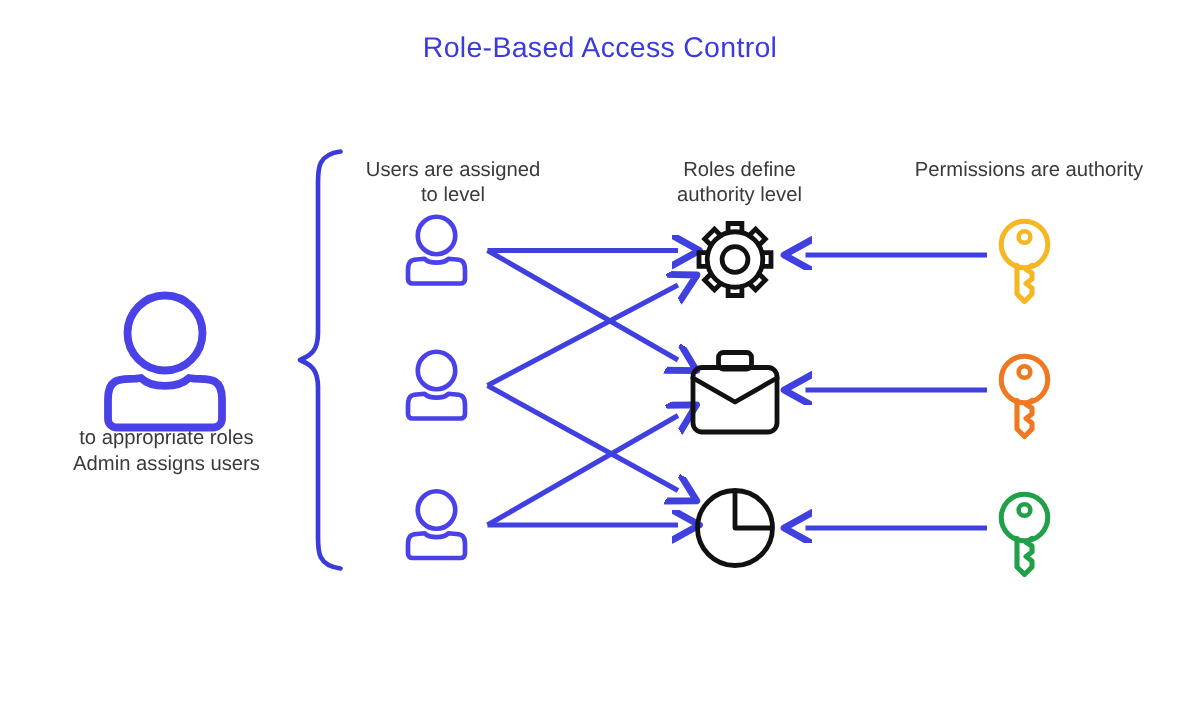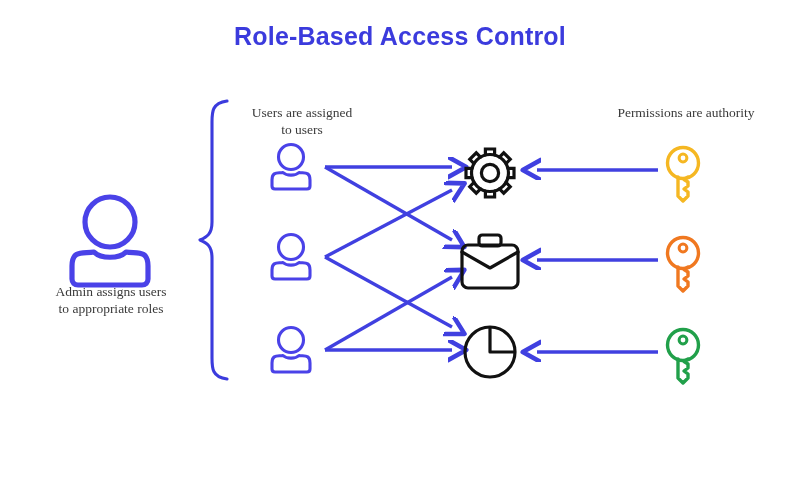--- a/index.html
+++ b/index.html
@@ -19,32 +19,31 @@
     left: 0; top: 0;
     width: 800px;
     height: 480px;
   }
   .title {
     position: absolute;
     left: 0;
     top: 22px;
     width: 800px;
     text-align: center;
-    font-size: 25px;
-    font-weight: bold;
+    font-size: 19px;
+    font-weight: normal;
     color: #3b3bdd;
     letter-spacing: 0.2px;
   }
   .col-label {
     position: absolute;
     text-align: center;
     font-size: 13.5px;
     line-height: 17px;
     color: #3a3a3a;
-    font-family: Liberation Serif, serif;
   }
   .label-users   { left: 218px; top: 104px; width: 168px; }
   .label-roles   { left: 418px; top: 104px; width: 150px; }
   .label-perms   { left: 580px; top: 104px; width: 212px; }
   .label-admin   { left: 18px;  top: 283px; width: 186px;
                    font-size: 13.5px; line-height: 17px; color: #3a3a3a; }
   svg { display: block; }
   .layer {
     position: absolute;
     left: 0; top: 0;
@@ -55,31 +54,35 @@
 </style>
 </head>
 <body>
 
 <div id="canvas">
 
   <div class="title">Role-Based Access Control</div>
 
   <div class="col-label label-users">
     <div>Users are assigned</div>
-    <div>to users</div>
+    <div>to level</div>
   </div>
 
+  <div class="col-label label-roles">
+    <div>Roles define</div>
+    <div>authority level</div>
+  </div>
 
   <div class="col-label label-perms">
     <div>Permissions are authority</div>
   </div>
 
   <div class="col-label label-admin">
+    <div>to appropriate roles</div>
     <div>Admin assigns users</div>
-    <div>to appropriate roles</div>
   </div>
 
   <svg class="layer" width="800" height="480" viewBox="0 0 800 480">
     <defs>
       <marker id="ah" markerWidth="8" markerHeight="8" refX="1.2" refY="3" orient="auto" markerUnits="strokeWidth">
         <path d="M0,0 L5.4,3 L0,6" fill="none" stroke="#4040e0" stroke-width="1.35" stroke-linecap="round" stroke-linejoin="round"></path>
       </marker>
     </defs>
 
     <g>

